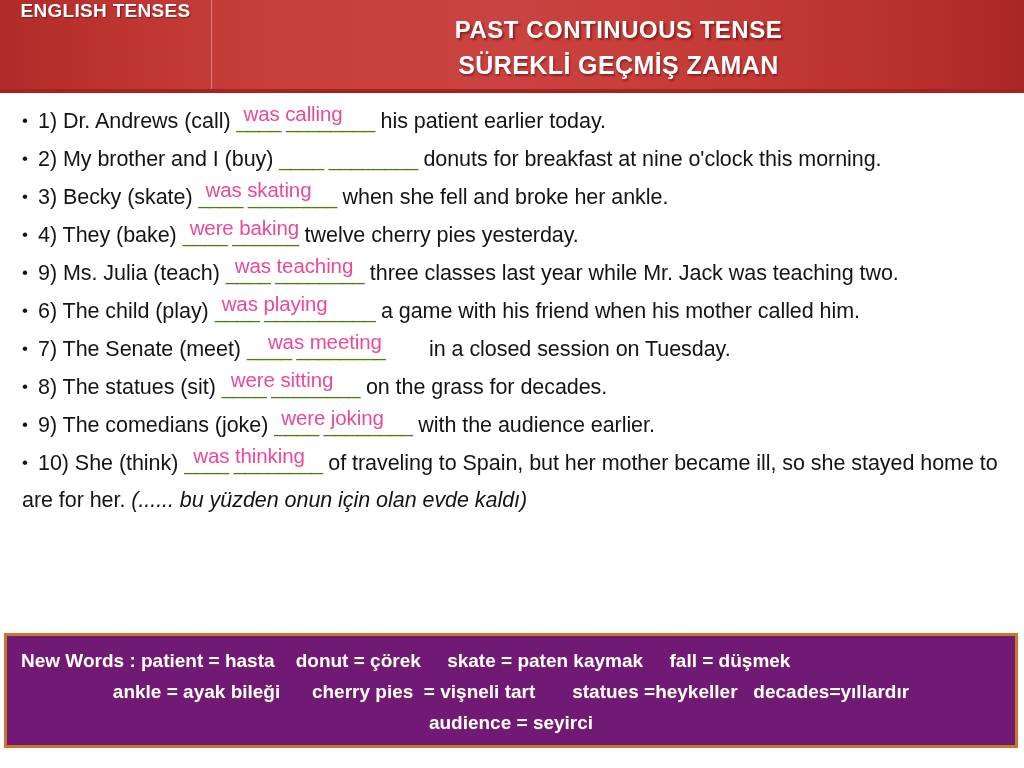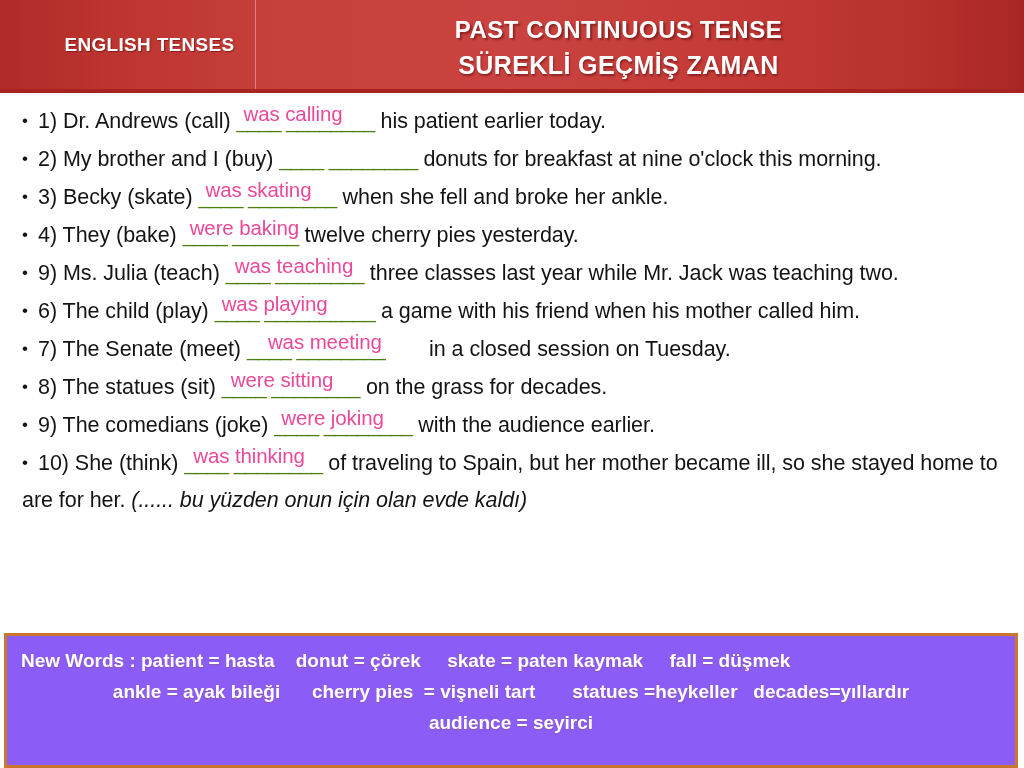--- a/index.html
+++ b/index.html
@@ -29,23 +29,21 @@
   }
   .header-left {
     position: absolute;
     left: 0;
     top: 0;
     width: 212px;
     height: 89px;
     border-right: 1px solid #d98380;
     box-sizing: border-box;
     display: flex;
-    align-items: center;
     justify-content: center;
-    margin-left: 44px;
   }
   .brand-text {
     color: #ffffff;
     font-weight: bold;
     font-size: 19px;
     letter-spacing: 0.3px;
     text-shadow: 1px 1px 1px rgba(90,10,10,0.55);
     white-space: nowrap;
   }
   .header-main {
@@ -129,23 +127,23 @@
     white-space: nowrap;
     letter-spacing: -0.1px;
   }
 
   
   .glossary {
     position: absolute;
     left: 4px;
     top: 633px;
     width: 1014px;
-    height: 135px;
+    height: 115px;
     box-sizing: border-box;
-    background: #8b5cf6;
+    background: #701a75;
     border: 3px solid #c9762f;
     padding-top: 9px;
     text-align: center;
   }
   .gloss-line {
     color: #ffffff;
     font-weight: bold;
     font-size: 19px;
     line-height: 31px;
     white-space: pre;

